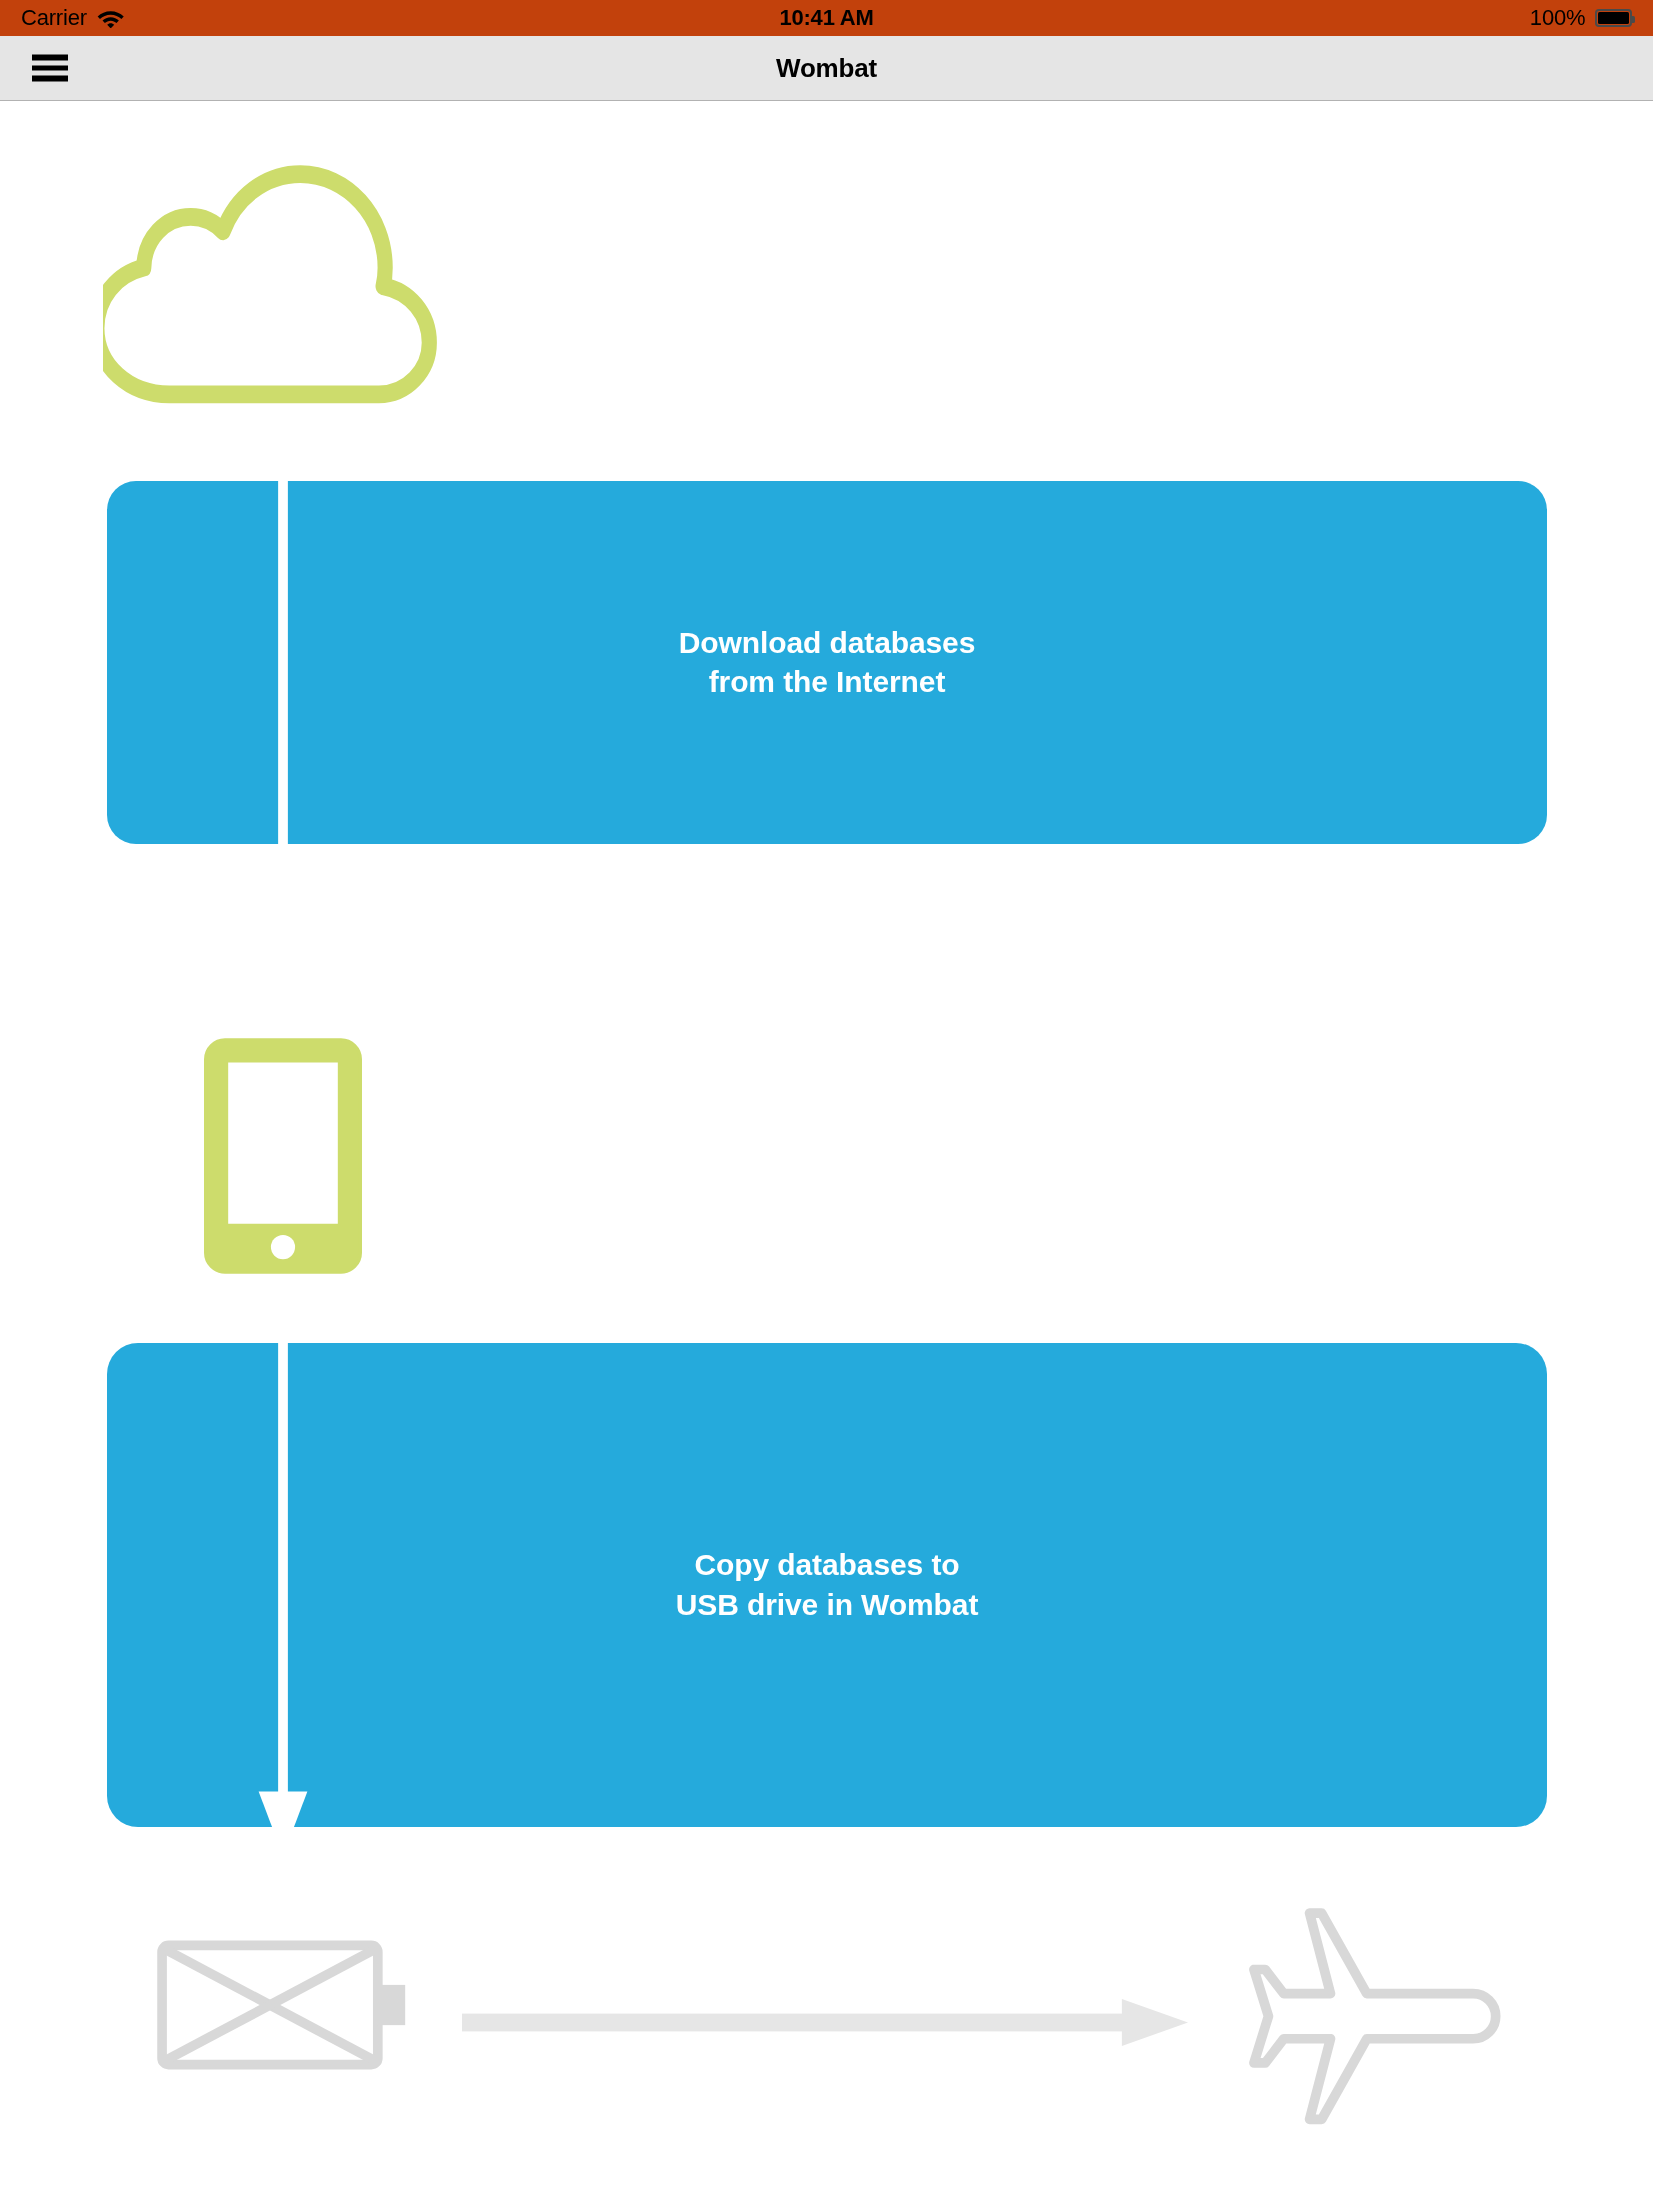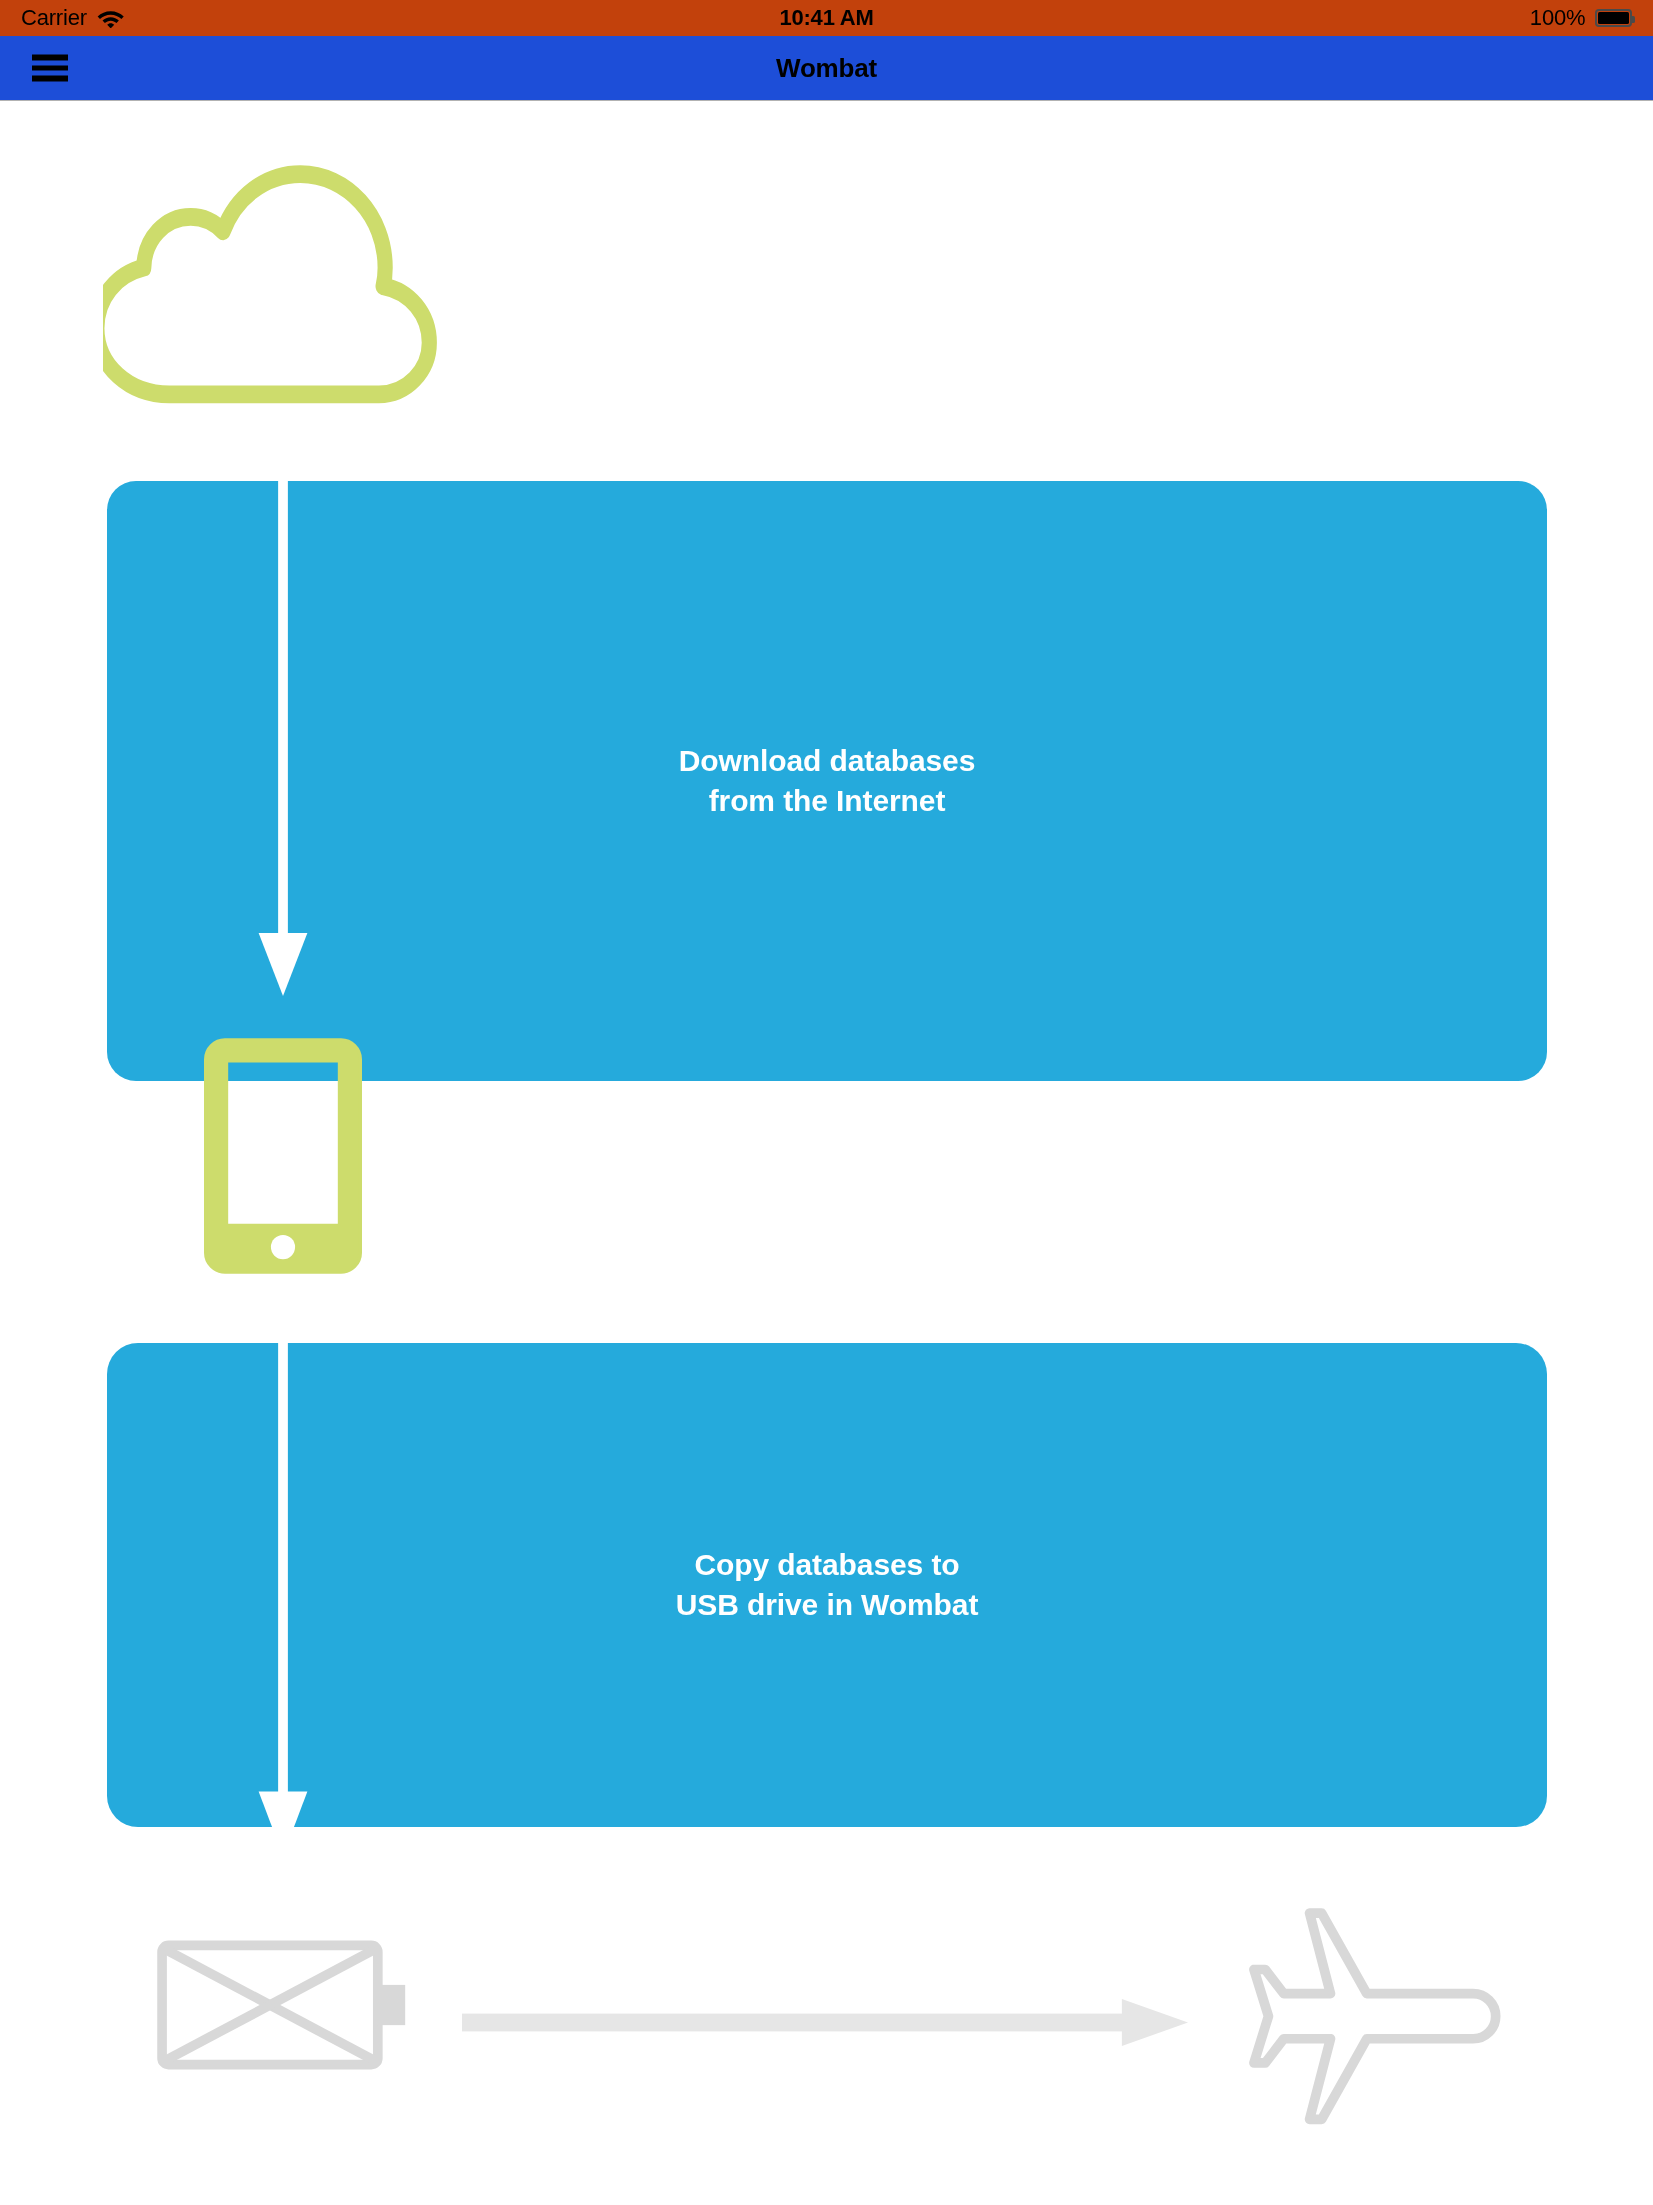--- a/index.html
+++ b/index.html
@@ -92,21 +92,21 @@
     width: 31px; height: 12px;
     background: #000;
     border-radius: 1.6px;
   }
 
   
   .nav-bar {
     position: absolute;
     left: 0; top: 36px;
     width: 1653px; height: 65px;
-    background: #1d4ed8;
+    background: #e5e5e5;
     border-bottom: 0.8px solid #B2B2B2;
     box-sizing: border-box;
   }
   .hamburger {
     position: absolute;
     left: 32px; top: 50%;
     transform: translateY(-50%);
     width: 36px; height: 27px;
     display: flex;
     flex-direction: column;
@@ -147,21 +147,21 @@
   }
 
   
   .step-box {
     position: absolute;
     left: 107px;
     width: 1440px;
     background: #25AADC;
     border-radius: 29px;
   }
-  .step-box.step-1 { top: 379px; height: 600px; }
+  .step-box.step-1 { top: 379px; height: 363px; }
   .step-box.step-2 { top: 1241px; height: 484px; border-radius: 31px; }
 
   .step-label {
     position: absolute;
     left: 0; right: 0;
     top: 50%;
     transform: translateY(-50%);
     text-align: center;
     color: #ffffff;
     font-size: 30px;

